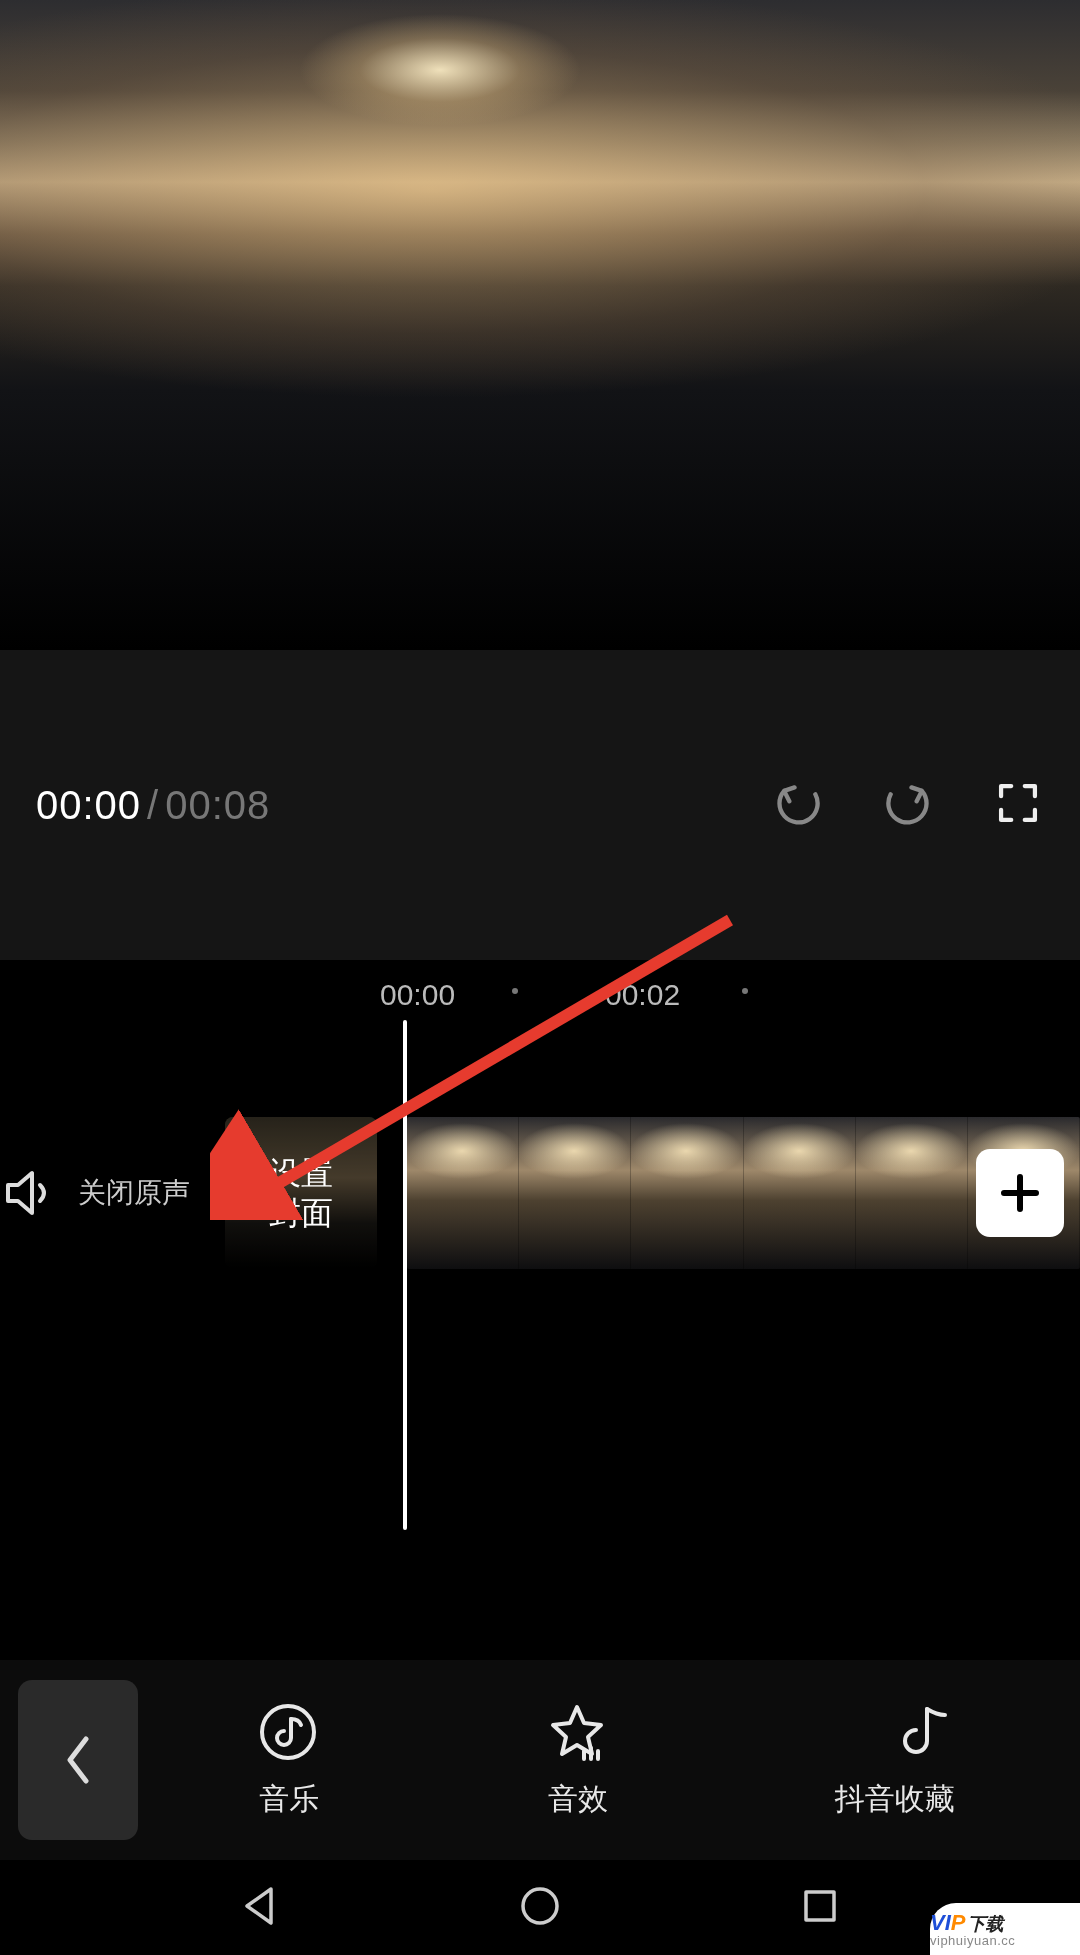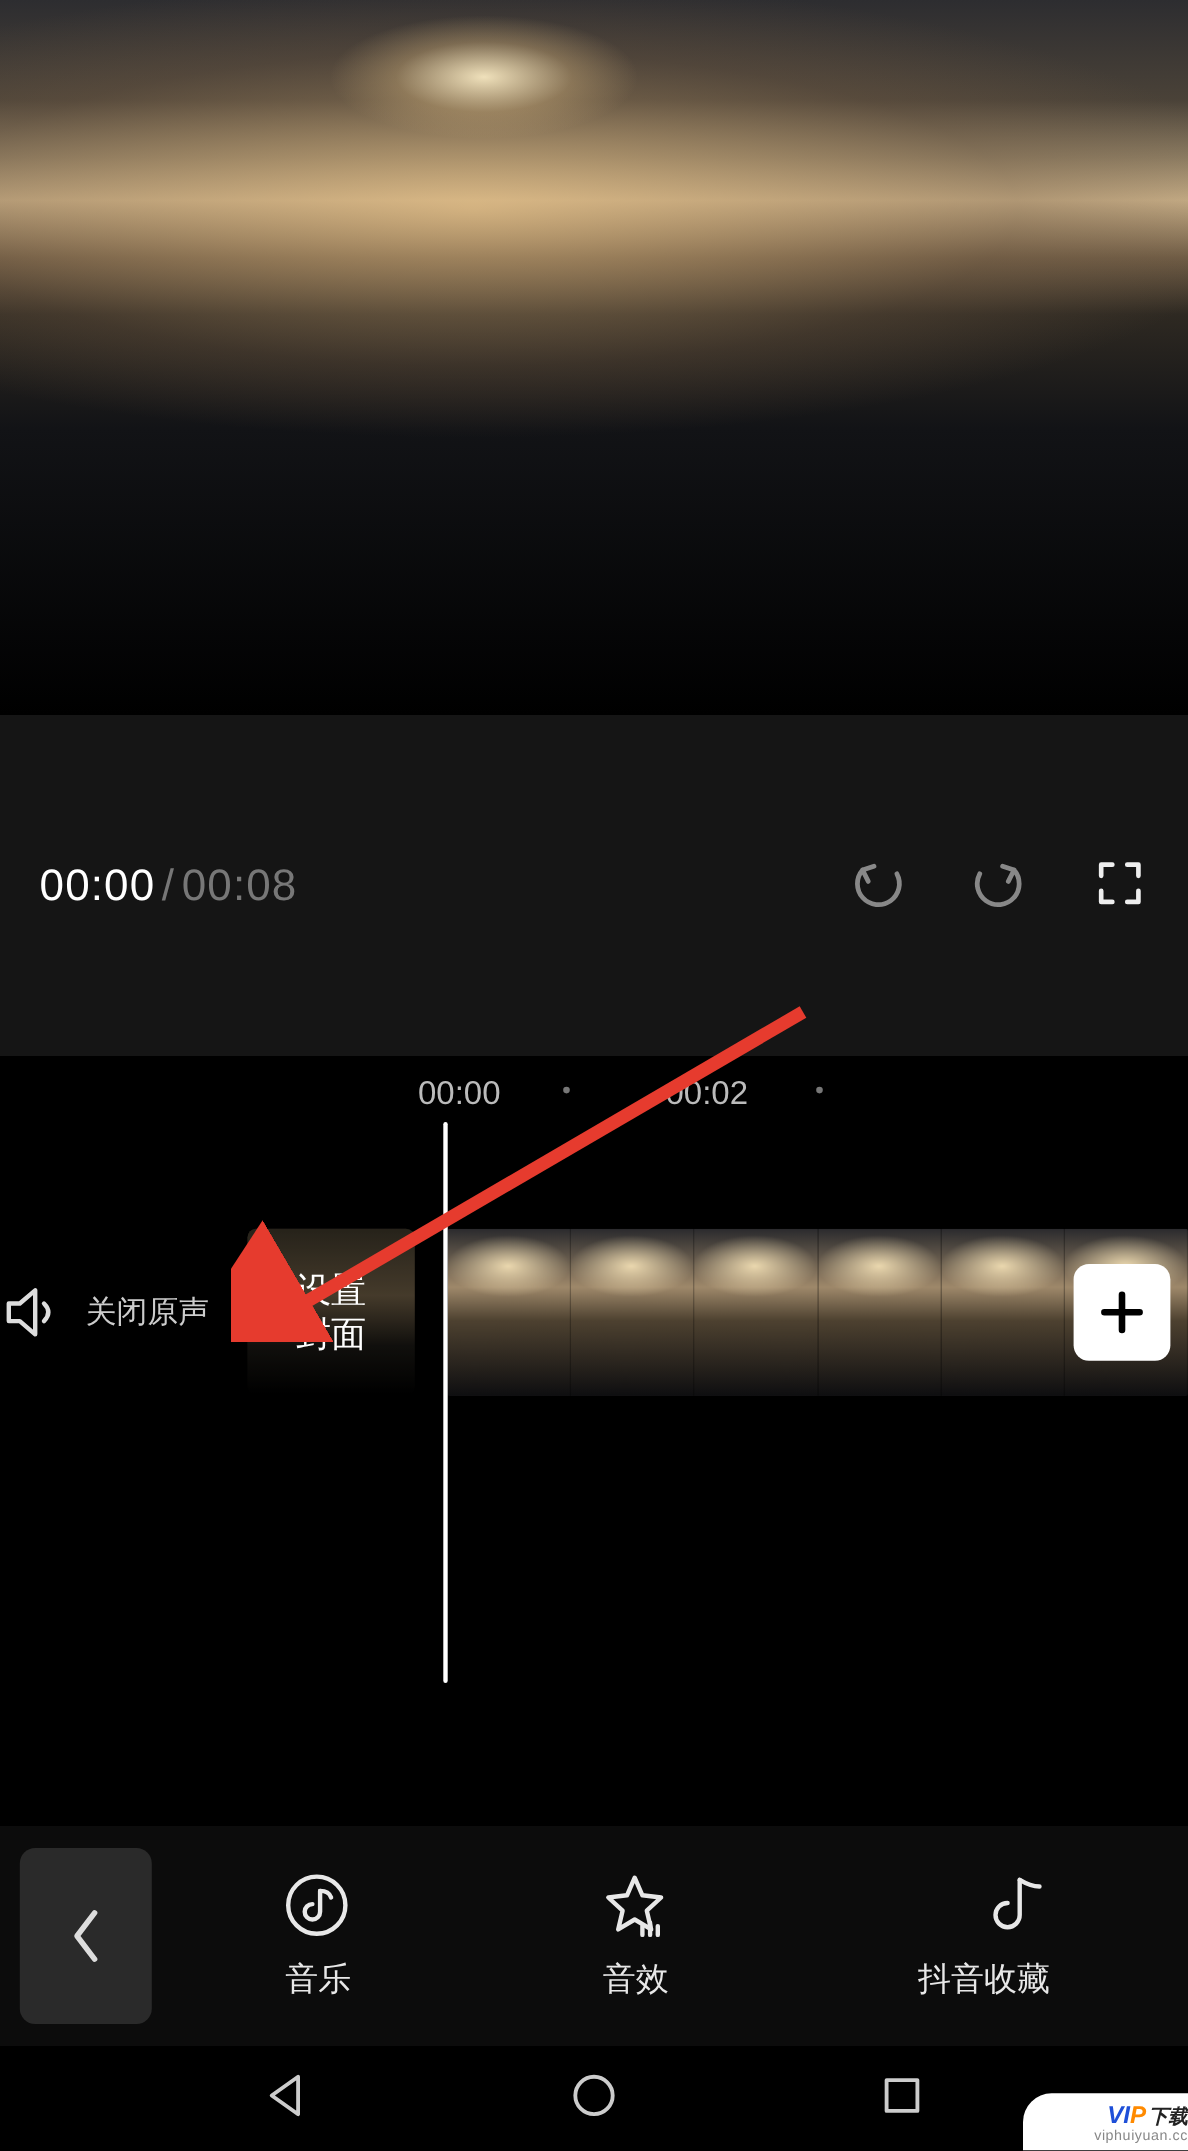--- a/index.html
+++ b/index.html
@@ -54,21 +54,21 @@
   .back-chip { width: 120px; height: 160px; margin-left: 18px; background: #2a2a2a; border-radius: 14px; display:flex; align-items:center; justify-content:center; }
   .back-chip svg{width:32px;height:54px;stroke:#ddd;stroke-width:5;fill:none;stroke-linecap:round;stroke-linejoin:round;}
   .tool-items { flex:1; display:flex; justify-content:space-around; padding: 0 12px 0 6px;}
   .tool { display:flex; flex-direction:column; align-items:flex-end; gap:16px;font-family:Liberation Mono, monospace; }
   .tool svg{ width:62px; height:62px; stroke:#e8e8e8; stroke-width:4; fill:none; stroke-linecap:round; stroke-linejoin:round;}
   .tool .label{ font-size:30px; color:#e8e8e8; white-space:nowrap;}
   
   .navbar { position:absolute; left:0; top:1860px; width:1080px; height:95px; background:#000; display:flex; align-items:center; justify-content:space-around; padding:0 120px;}
   .navbar svg{ width:46px; height:46px; stroke:#ccc; stroke-width:3.5; fill:none; stroke-linejoin:round; stroke-linecap:round;}
   
-  .watermark{position:absolute; right:0; bottom:0; width:150px; height:52px; background:#fff; border-top-left-radius:26px; display:flex; flex-direction:column; align-items:flex-end; justify-content:center; line-height:1; z-index:500;}
+  .watermark{position:absolute; right:0; bottom:0; width:150px; height:52px; background:#fff; border-top-left-radius:26px; display:flex; flex-direction:column; align-items:flex-start; justify-content:center; line-height:1; z-index:500;}
   .watermark .l1{font-size:22px; font-weight:900; font-style:italic;}
   .watermark .l1 .v{color:#1e4fd8;} .watermark .l1 .i{color:#1e4fd8;} .watermark .l1 .p{color:#ff8a00;}
   .watermark .l1 .dl{color:#222; font-weight:700; font-size:18px; margin-left:2px;}
   .watermark .l2{font-size:13px; color:#888; letter-spacing:.5px;}
 </style>
 </head>
 <body>
 
 <div class="preview">
   <div class="preview-sky"></div>

